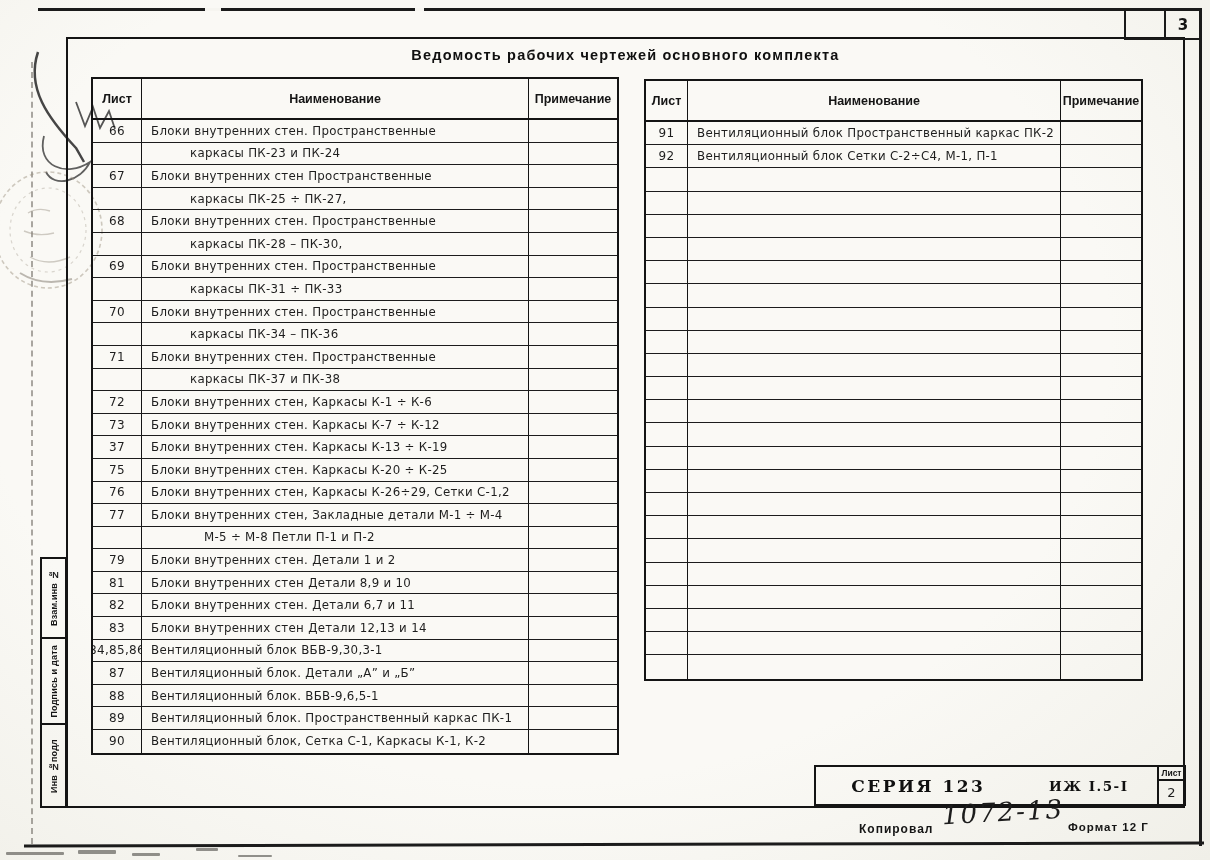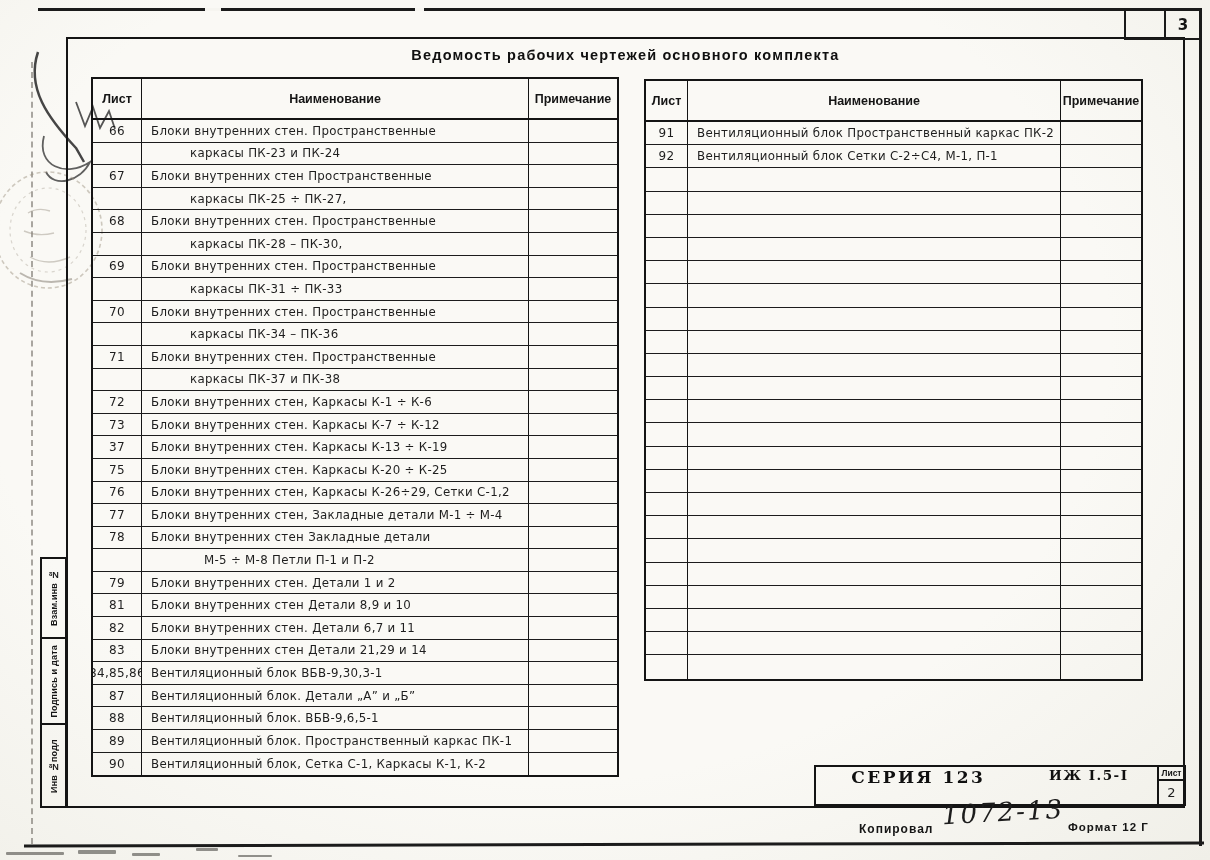--- a/index.html
+++ b/index.html
@@ -48,21 +48,21 @@
   
   .stamp-col{position:absolute;left:40px;top:557px;width:27px;height:251px;border:2px solid #141414;
              box-sizing:border-box;display:flex;flex-direction:column;}
   .stamp-cell{border-bottom:2px solid #141414;display:flex;align-items:center;justify-content:center;box-sizing:border-box;}
   .stamp-cell:last-child{border-bottom:none;}
   .stamp-cell span{writing-mode:vertical-rl;transform:rotate(180deg);font-size:9px;font-weight:bold;
                    white-space:nowrap;letter-spacing:.2px;color:#141414;}
 
   
   .tblock{position:absolute;left:814px;top:765px;width:345px;height:41px;border:2.5px solid #141414;
-          box-sizing:border-box;display:flex;}
+          box-sizing:border-box;display:flex;align-items:center;}
   .series{flex:0 0 60%;text-align:center;font-family:"DejaVu Serif",serif;font-weight:bold;
           font-size:17px;letter-spacing:2.5px;color:#101010;}
   .doccode{flex:1;text-align:center;font-family:"DejaVu Serif",serif;font-weight:bold;
            font-size:13.5px;letter-spacing:1.5px;color:#101010;}
   .sheetbox{position:absolute;left:1157px;top:765px;width:29px;height:41px;border:2.5px solid #141414;box-sizing:border-box;}
   .sheetbox .lbl{height:14px;border-bottom:2px solid #141414;font-size:8.5px;font-weight:bold;
                  display:flex;align-items:center;justify-content:center;box-sizing:border-box;}
   .sheetbox .num{height:22px;display:flex;align-items:center;justify-content:center;
                  font-size:13px;font-family:"DejaVu Sans",sans-serif;}
 
@@ -200,25 +200,20 @@
         <div class="cell sheet hand">76</div>
         <div class="cell name hand">Блоки внутренних стен, Каркасы К-26÷29, Сетки С-1,2</div>
         <div class="cell note hand"></div>
       </div>
       <div class="trow cols-left">
         <div class="cell sheet hand">77</div>
         <div class="cell name hand">Блоки внутренних стен, Закладные детали М-1 ÷ М-4</div>
         <div class="cell note hand"></div>
       </div>
       <div class="trow cols-left">
-        <div class="cell sheet hand">78</div>
-        <div class="cell name hand">Блоки внутренних стен Закладные детали</div>
-        <div class="cell note hand"></div>
-      </div>
-      <div class="trow cols-left">
         <div class="cell sheet hand"></div>
         <div class="cell name hand ind2">М-5 ÷ М-8   Петли П-1 и П-2</div>
         <div class="cell note hand"></div>
       </div>
       <div class="trow cols-left">
         <div class="cell sheet hand">79</div>
         <div class="cell name hand">Блоки внутренних стен.  Детали 1 и 2</div>
         <div class="cell note hand"></div>
       </div>
       <div class="trow cols-left">
@@ -226,21 +221,21 @@
         <div class="cell name hand">Блоки внутренних стен Детали 8,9 и 10</div>
         <div class="cell note hand"></div>
       </div>
       <div class="trow cols-left">
         <div class="cell sheet hand">82</div>
         <div class="cell name hand">Блоки внутренних стен. Детали 6,7 и 11</div>
         <div class="cell note hand"></div>
       </div>
       <div class="trow cols-left">
         <div class="cell sheet hand">83</div>
-        <div class="cell name hand">Блоки внутренних стен  Детали 21,29 и 14</div>
+        <div class="cell name hand">Блоки внутренних стен  Детали 12,13 и 14</div>
         <div class="cell note hand"></div>
       </div>
       <div class="trow cols-left">
         <div class="cell sheet hand" style="font-size: 12px;">84,85,86</div>
         <div class="cell name hand">Вентиляционный блок   ВБВ-9,30,3-1</div>
         <div class="cell note hand"></div>
       </div>
       <div class="trow cols-left">
         <div class="cell sheet hand">87</div>
         <div class="cell name hand">Вентиляционный блок.  Детали „А” и „Б”</div>

